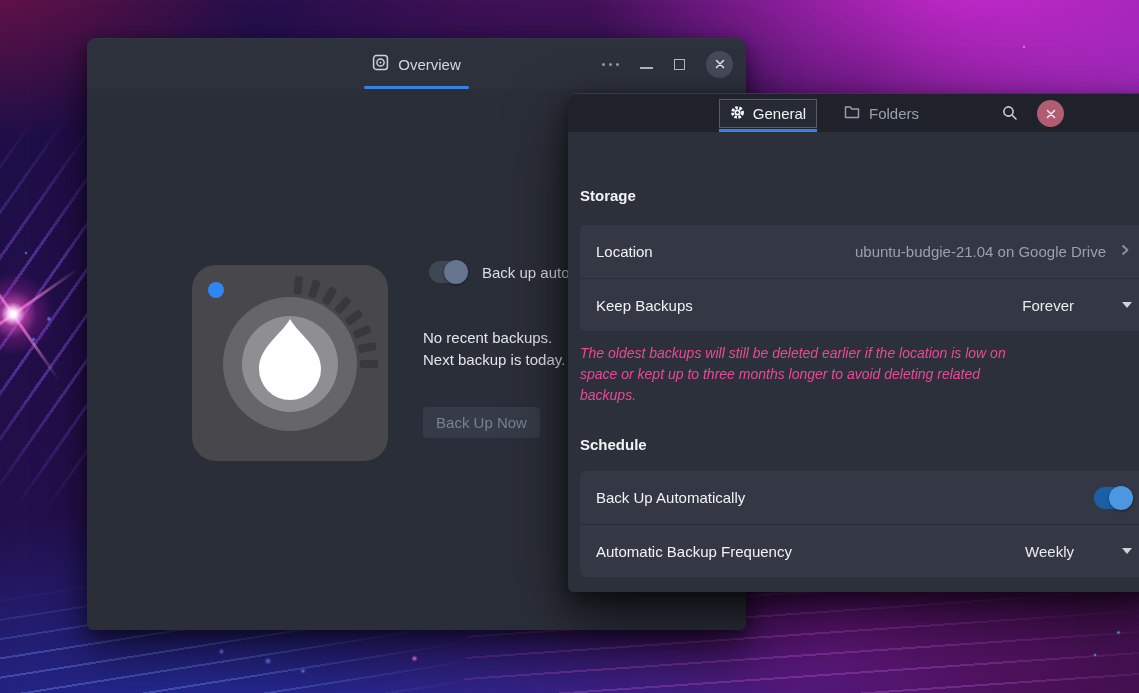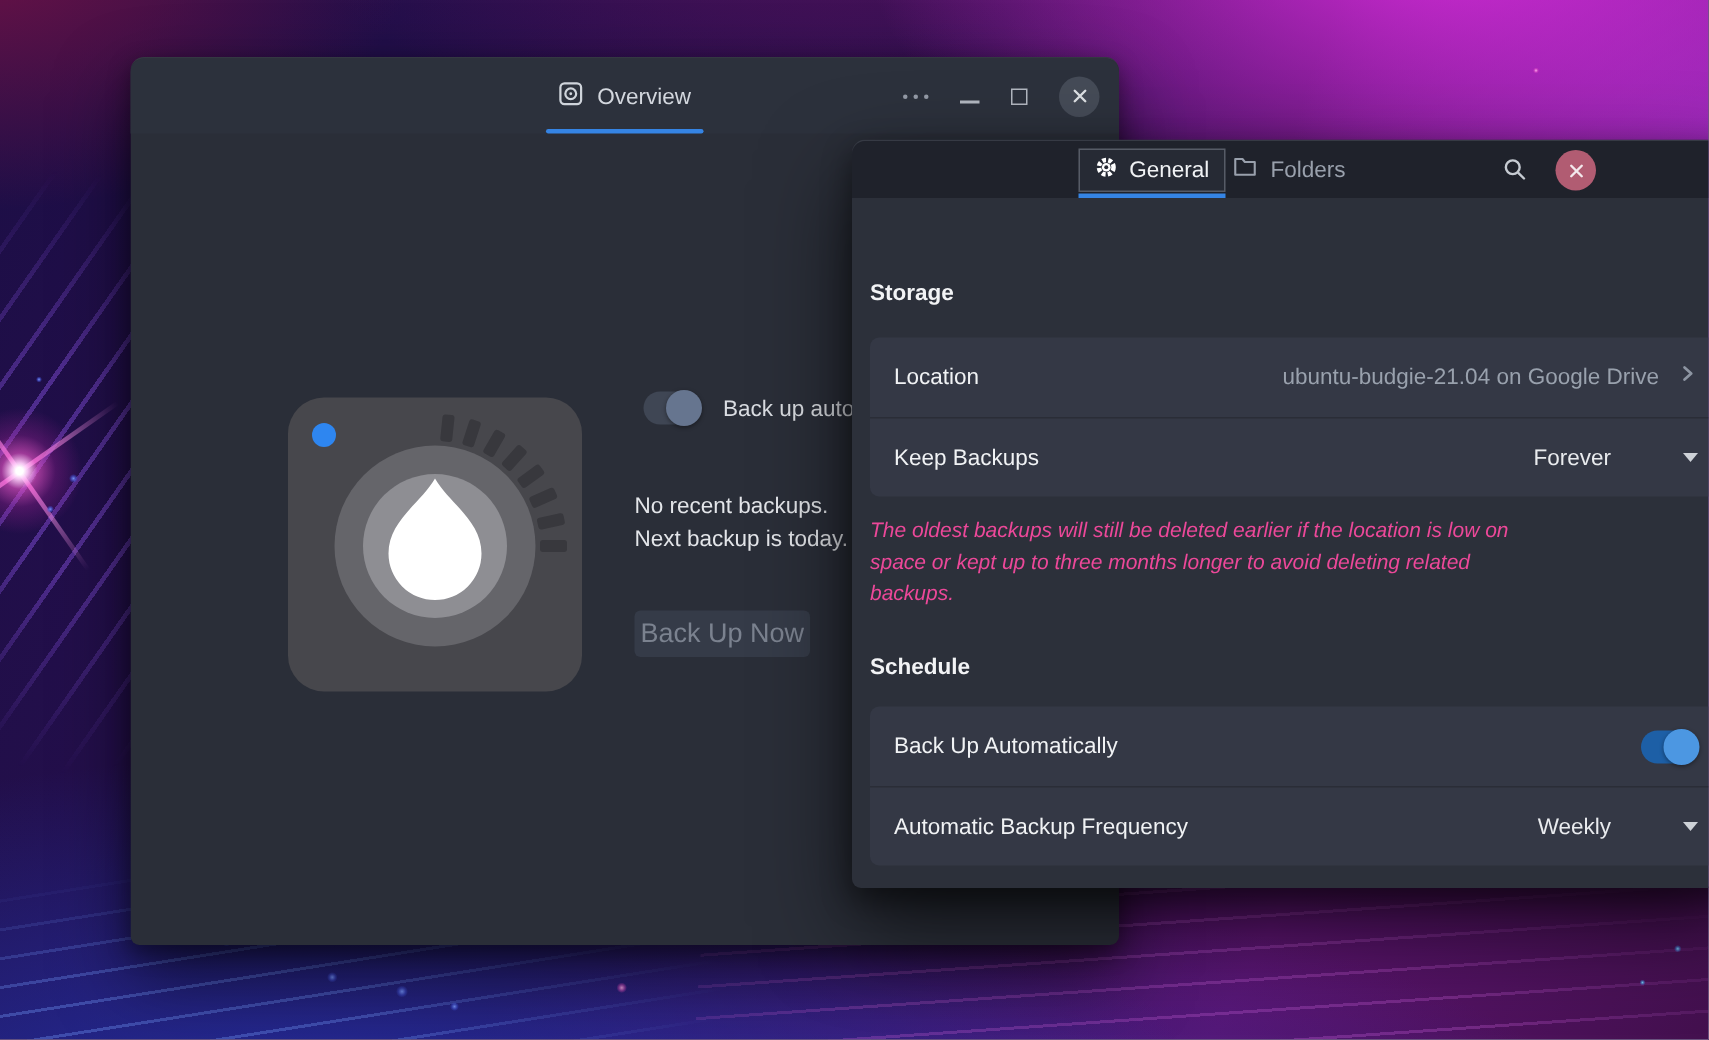--- a/index.html
+++ b/index.html
@@ -83,34 +83,34 @@
   .btn-min { width:13px; height:2px; background:#b2b7c0; margin-top:8px; }
   .btn-max { width:11px; height:11px; border:1.5px solid #b2b7c0; }
   .circle-btn { width:27px; height:27px; border-radius:50%; display:flex; align-items:center; justify-content:center; }
   .mw-close { background:#454b57; }
 
   .dd-icon { position:absolute; left:102px; top:224px; width:202px; height:200px; }
   .auto-row { position:absolute; left:342px; top:222px; display:flex; align-items:center; gap:15px; width:330px; }
   .auto-label { font-size:15px; color:#dadde2; white-space:nowrap; }
   .mw-status { position:absolute; left:336px; top:288px; font-size:15px; line-height:21.5px; color:#e3e5e9; }
   .backup-now { position:absolute; left:336px; top:368px; width:117px; height:31px;
-    background:#353b48; border-radius:4px; color:#7b828f; font-size:18px;
+    background:#353b48; border-radius:4px; color:#7b828f; font-size:15px;
     display:flex; align-items:center; justify-content:center; }
 
   
   .prefs-window { position:absolute; left:568px; top:93px; width:592px; height:499px; z-index:2;
     background:#2c303a; border-radius:9px 9px 6px 6px;
     box-shadow:0 26px 60px rgba(0,0,0,.62), 0 8px 20px rgba(0,0,0,.45);
     border-top:1px solid rgba(255,255,255,.05); }
   .pw-header { position:relative; height:38px; background:#1f222b; border-radius:9px 9px 0 0; }
   .pw-tab-general { position:absolute; left:151px; top:5px; width:98px; height:29px;
     border:1px solid #565b66; background:#262a34; display:flex; align-items:center; justify-content:center;
     gap:8px; font-size:15px; color:#f0f2f4; }
   .pw-underline { position:absolute; left:151px; top:35px; width:98px; height:3px; background:#3584e4; }
-  .pw-tab-folders { position:absolute; left:254px; top:0; height:38px; display:flex; align-items:center;
+  .pw-tab-folders { position:absolute; left:276px; top:0; height:38px; display:flex; align-items:center;
     gap:9px; font-size:15px; color:#99a0ac; }
   .pw-search { position:absolute; left:434px; top:11px; width:16px; height:16px; }
   .pw-close { position:absolute; left:469px; top:6px; background:#b15c72; }
 
   .pw-body { padding:0 12px;margin-top:20px; }
   .section-title { font-size:15px; font-weight:bold; color:#f2f3f5; }
   .t-storage { padding-top:35px; }
   .t-schedule { padding-top:30px; }
   .card { background:#343845; border-radius:6px; margin-top:21px; }
   .card2 { margin-top:18px; }

